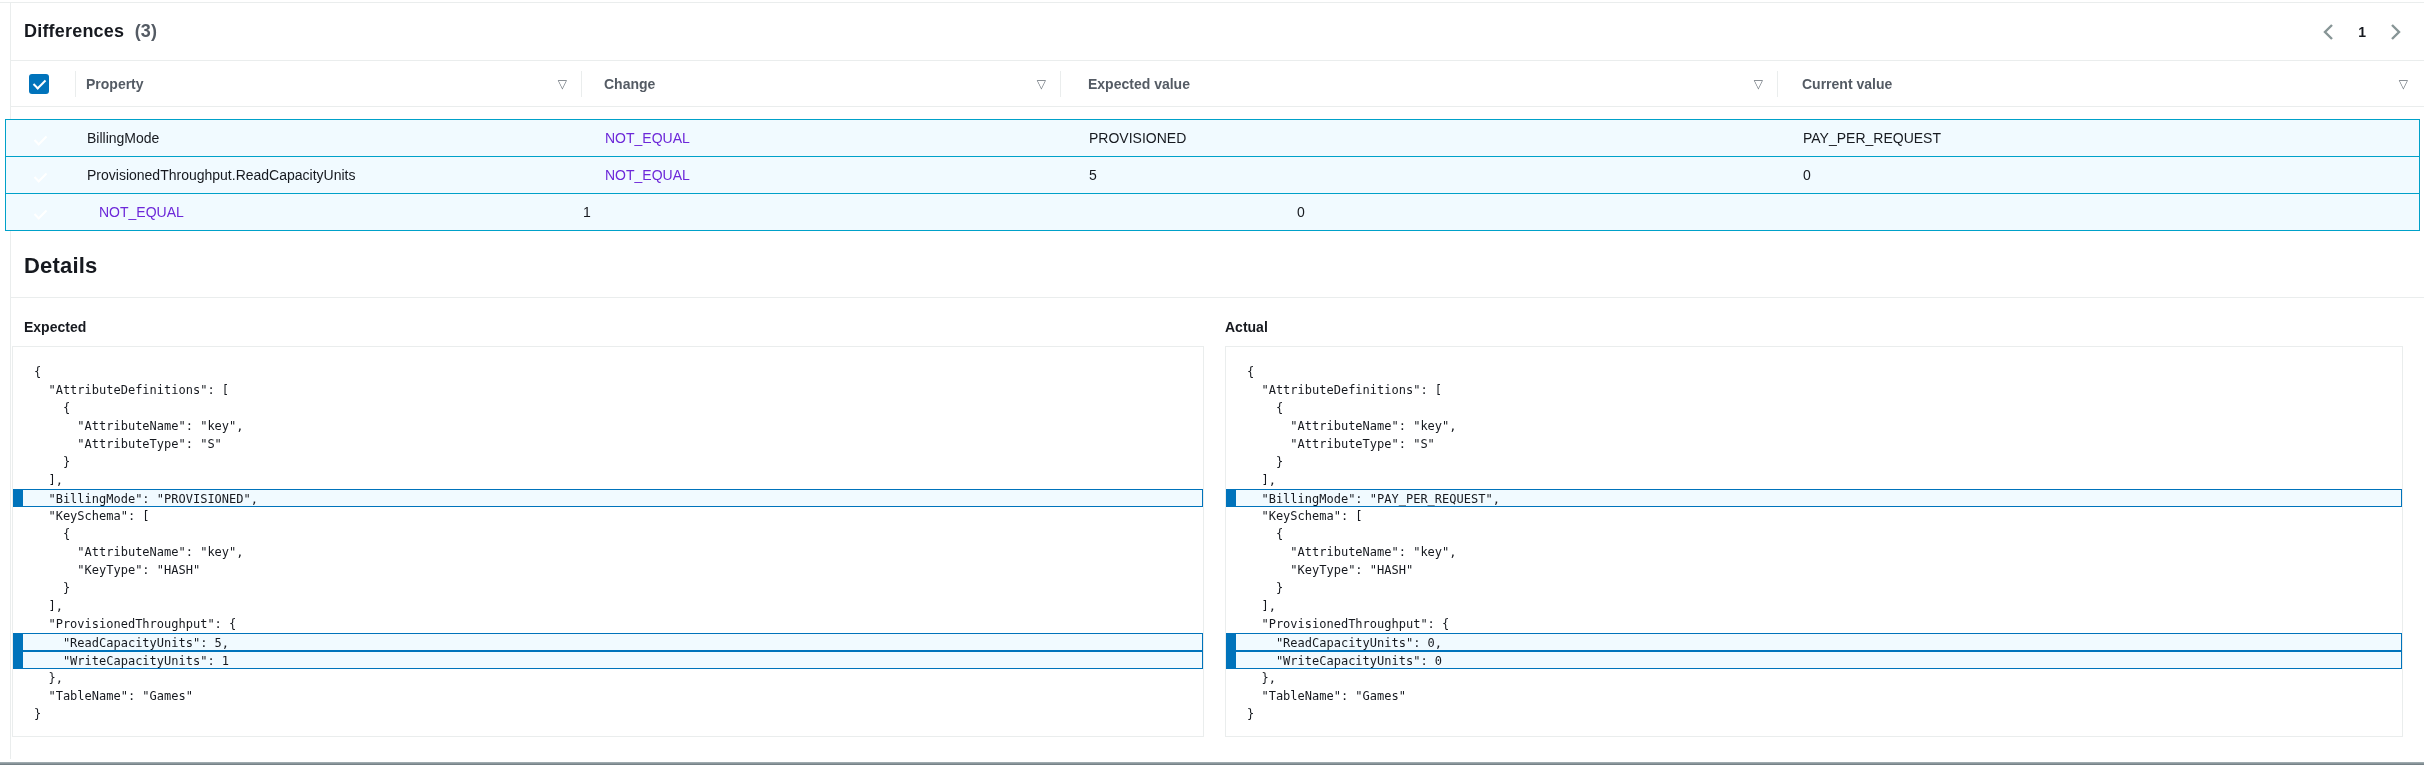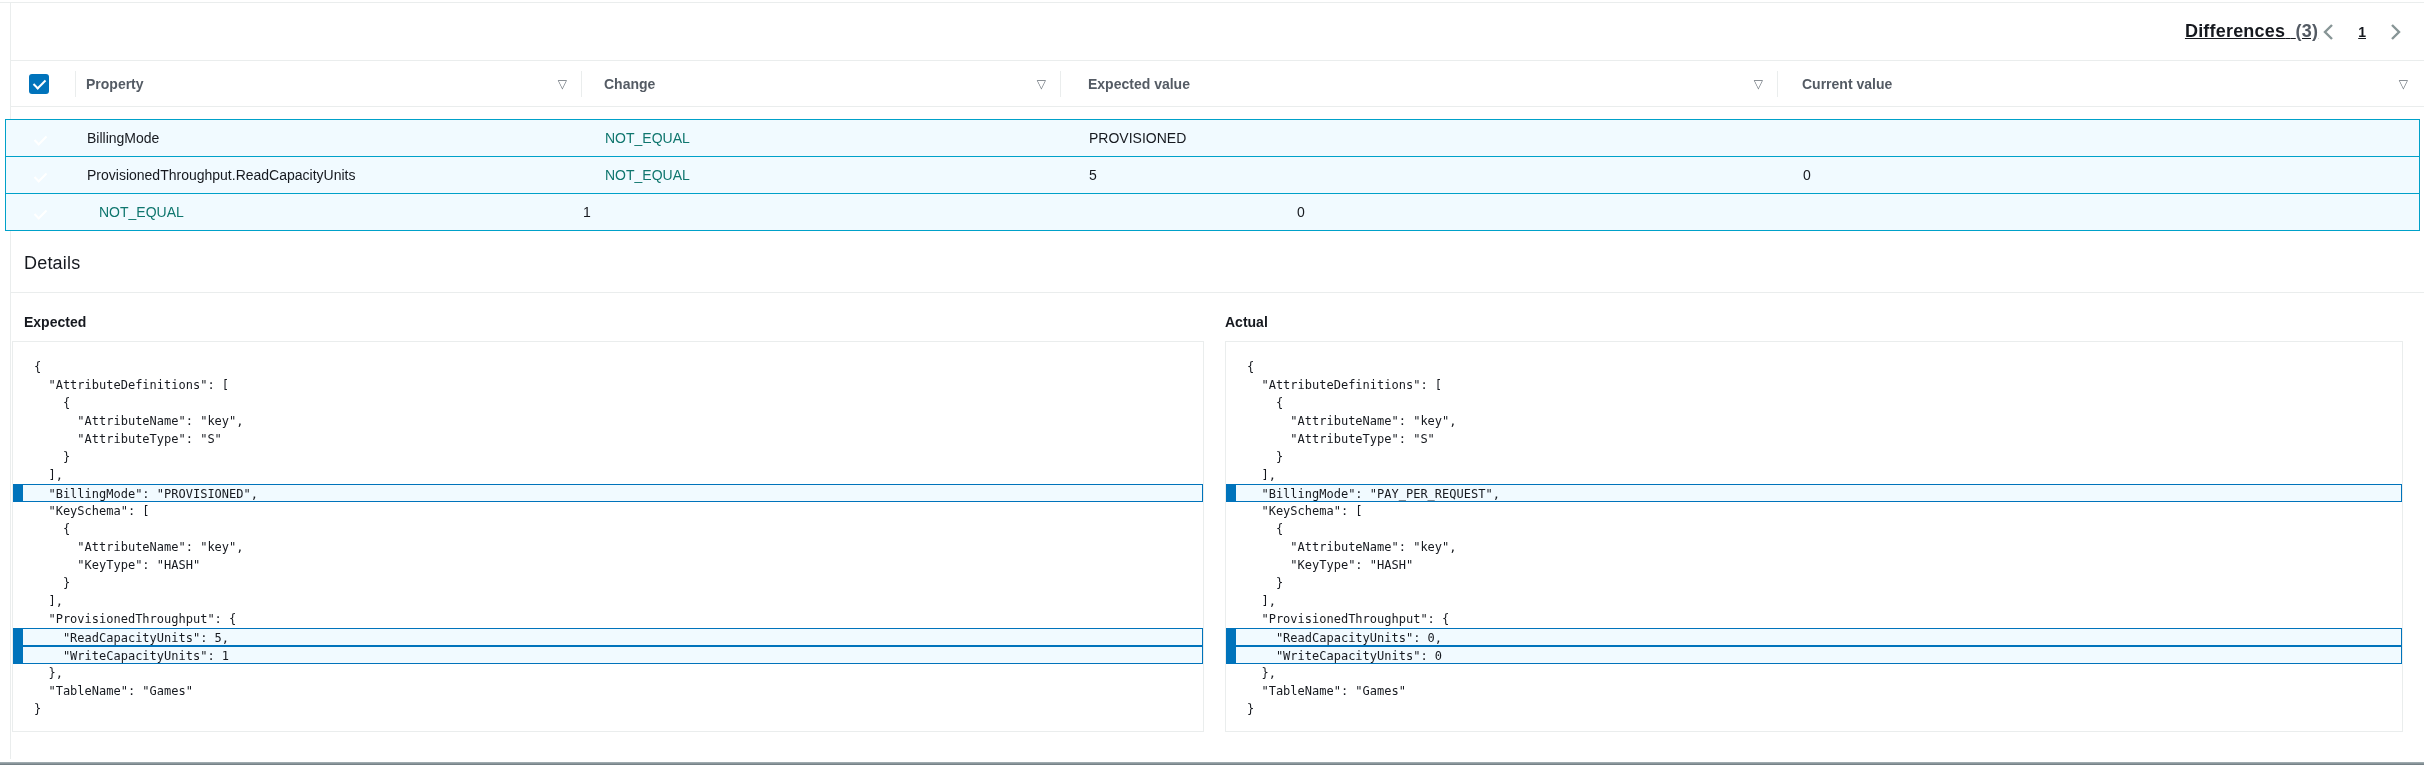--- a/index.html
+++ b/index.html
@@ -11,22 +11,22 @@
   body::before { 
     content:''; position:absolute; left:0; top:2px; width:100%; height:1px; background:#eaeded;
   }
   body::after { 
     content:''; position:absolute; left:0; top:762px; width:100%; height:3px;
     background:linear-gradient(#a9b4b8,#6b787e);
   }
   .pane { margin:3px 0 0 10px; border-left:1px solid #eaeded; height:756px; }
 
   
-  .header { height:58px; display:flex; align-items:center; justify-content:flex-end;
-            padding:0 18px 0 13px; border-bottom:1px solid #eaeded;text-decoration:underline; }
+  .header { height:58px; display:flex; align-items:center; justify-content:space-between;
+            padding:0 18px 0 13px; border-bottom:1px solid #eaeded; }
   .title { font-size:18px; font-weight:bold; letter-spacing:0.2px; }
   .title .count { color:#545b64; }
   .pagination { display:flex; align-items:center; gap:16px; }
   .page-arrow { width:22px; height:22px; display:flex; align-items:center; justify-content:center; cursor:pointer; }
   .page-num { font-size:14px; font-weight:bold; color:#16191f; padding:0 2px; }
 
   
   .thead { display:flex; align-items:center; height:46px; border-bottom:1px solid #eaeded;
            font-size:14px; font-weight:bold; color:#545b64; }
   .th { display:flex; align-items:center; justify-content:space-between; height:26px;
@@ -41,30 +41,30 @@
 
   .rows { margin:2px 4px 0 -6px; }
   .row { display:flex; align-items:center; height:38px; background:#f1faff;
          border:1px solid #00a1c9; margin-top:-1px; font-size:14px; }
   .row:first-child { margin-top:12px; }
   .cell-check { width:71px; }
   .cell-property { width:506px; padding-left:10px; }
   .cell-change { width:479px; padding-left:22px; }
   .cell-expected { width:717px; padding-left:27px; }
   .cell-current { flex:1; padding-left:24px; }
-  a.change-link { color:#0f766e; text-decoration:none; cursor:pointer; }
+  a.change-link { color:#6d28d9; text-decoration:none; cursor:pointer; }
 
   .checkbox { width:20px; height:20px; background:#0073bb; border-radius:3px; position:relative; cursor:pointer; }
   .checkbox::after { content:''; position:absolute; left:7px; top:3px; width:5px; height:10px;
                      border:solid #ffffff; border-width:0 2px 2px 0; transform:rotate(45deg); }
   .thead .checkbox { margin-left:18px; }
   .row .checkbox { margin-left:24px; }
 
   
-  .details-title { font-size:18px; font-weight:normal; letter-spacing:0.2px;
+  .details-title { font-size:22px; font-weight:bold; letter-spacing:0.2px;
                    padding:22px 0 18px 13px; border-bottom:1px solid #eaeded; }
   .panels { display:flex; gap:21px; padding:0 21px 0 1px; }
   .panel-col-expected { width:1192px; }
   .panel-col-actual { flex:1; }
   .panel-label { font-size:14px; font-weight:bold; margin:21px 0 10px 0; height:17px; }
   .panel-col-expected .panel-label { padding-left:12px; }
   .code-panel { border:1px solid #eaeded; background:#ffffff; padding:16px 0 13px 0;
                 font-family:"DejaVu Sans Mono", monospace; font-size:12px; line-height:18px; color:#16191f; }
   .code-line { height:18px; white-space:pre; padding-left:21px; }
   .code-line.hl { background:#f1faff; border:1px solid #0073bb; border-left:none; position:relative; }
@@ -120,20 +120,21 @@
   <div class="rows" id="rows">
     <div class="row">
       <div class="cell-check">
         <span class="checkbox"></span>
       </div>
       <div class="cell-property">BillingMode</div>
       <div class="cell-change">
         <a class="change-link">NOT_EQUAL</a>
       </div>
       <div class="cell-expected">PROVISIONED</div>
+      <div class="cell-current">PAY_PER_REQUEST</div>
     </div>
 
     <div class="row">
       <div class="cell-check">
         <span class="checkbox"></span>
       </div>
       <div class="cell-property">ProvisionedThroughput.ReadCapacityUnits</div>
       <div class="cell-change">
         <a class="change-link">NOT_EQUAL</a>
       </div>

